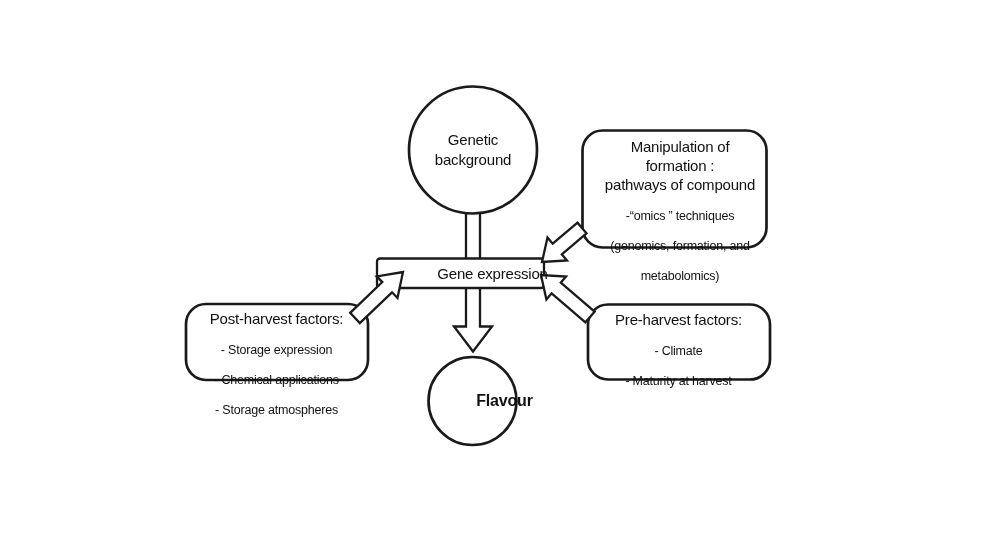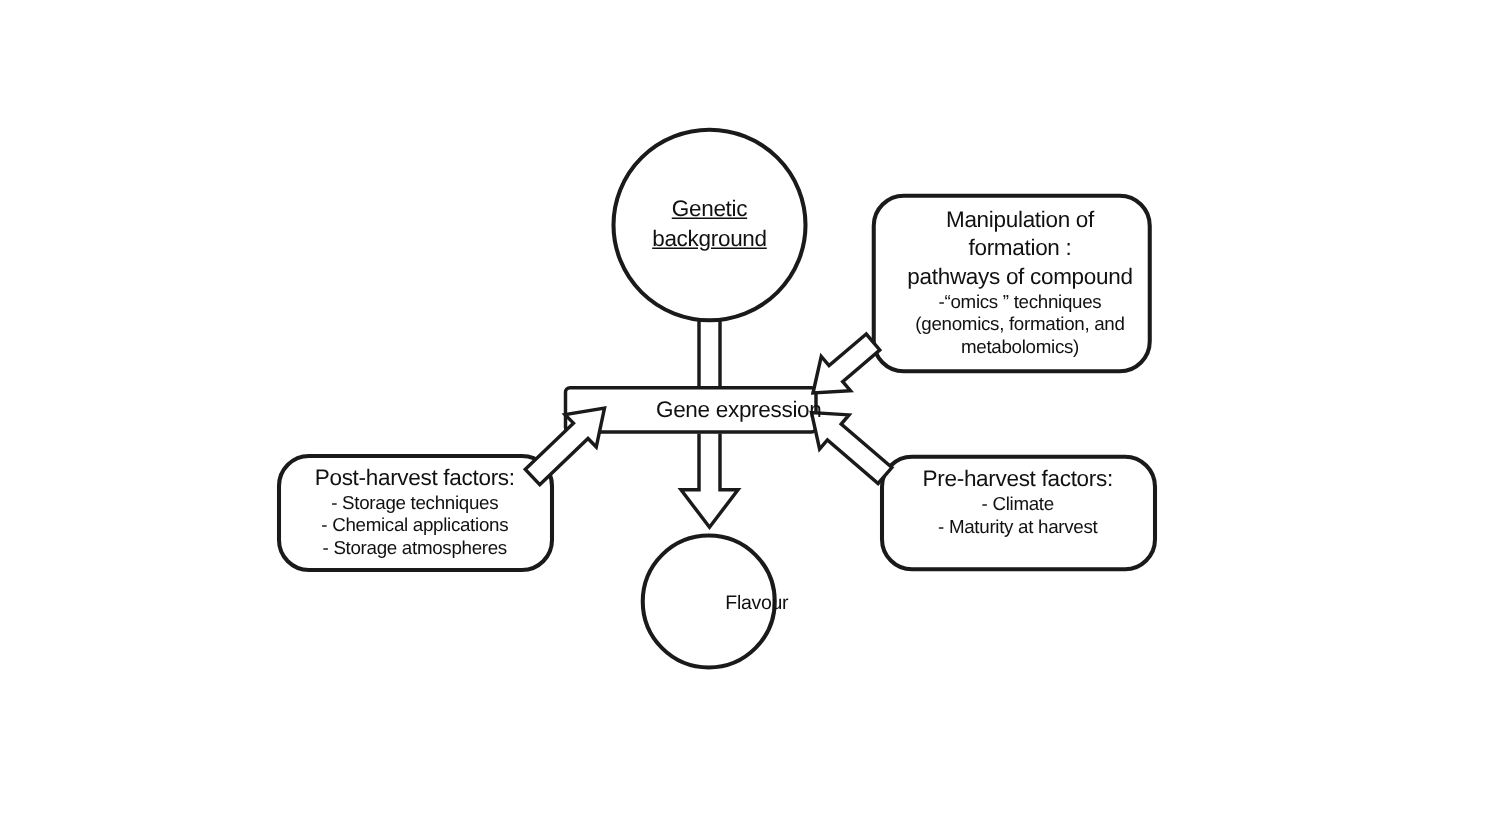--- a/index.html
+++ b/index.html
@@ -28,38 +28,39 @@
   }
   .title-line {
     font-size: 15px;
     line-height: 19px;
     white-space: nowrap;
   }
   .detail-line {
     font-size: 12.5px;
     line-height: 15px;
     white-space: nowrap;
+    margin-top: 15px;
   }
   .center-flex {
     display: flex;
     align-items: center;
     justify-content: center;
     padding-left: 32px;
   }
   .node-genetic-label {
     left: 408px; top: 130px; width: 130px;
-    font-size: 15px; line-height: 20px; text-decoration: underline;
+    font-size: 15px; line-height: 20px;
   }
   .node-gene-label {
     left: 377px; top: 258px; width: 167px; height: 30px;
     font-size: 15px;
   }
   .node-flavour-label {
     left: 428px; top: 357px; width: 89px; height: 88px;
-    font-size: 13px; font-weight: normal;
+    font-size: 16px; font-weight: bold;
   }
   .node-manipulation-label { left: 584px; top: 137px; width: 192px; }
   .node-post-label { left: 187px; top: 309px; width: 179px; }
   .node-pre-label  { left: 589px; top: 310px; width: 179px; }
 </style>
 </head>
 <body>
 
 <div class="stage">
 
@@ -108,21 +109,21 @@
     <div class="title-line">Manipulation of</div>
     <div class="title-line">formation :</div>
     <div class="title-line">pathways of compound</div>
     <div class="detail-line">-“omics ” techniques</div>
     <div class="detail-line">(genomics, formation, and</div>
     <div class="detail-line">metabolomics)</div>
   </div>
 
   <div class="label node-post-label">
     <div class="title-line">Post-harvest factors:</div>
-    <div class="detail-line">- Storage techniques</div>
+    <div class="detail-line">- Storage expression</div>
     <div class="detail-line">- Chemical applications</div>
     <div class="detail-line">- Storage atmospheres</div>
   </div>
 
   <div class="label node-pre-label">
     <div class="title-line">Pre-harvest factors:</div>
     <div class="detail-line">- Climate</div>
     <div class="detail-line">- Maturity at harvest</div>
   </div>
 

